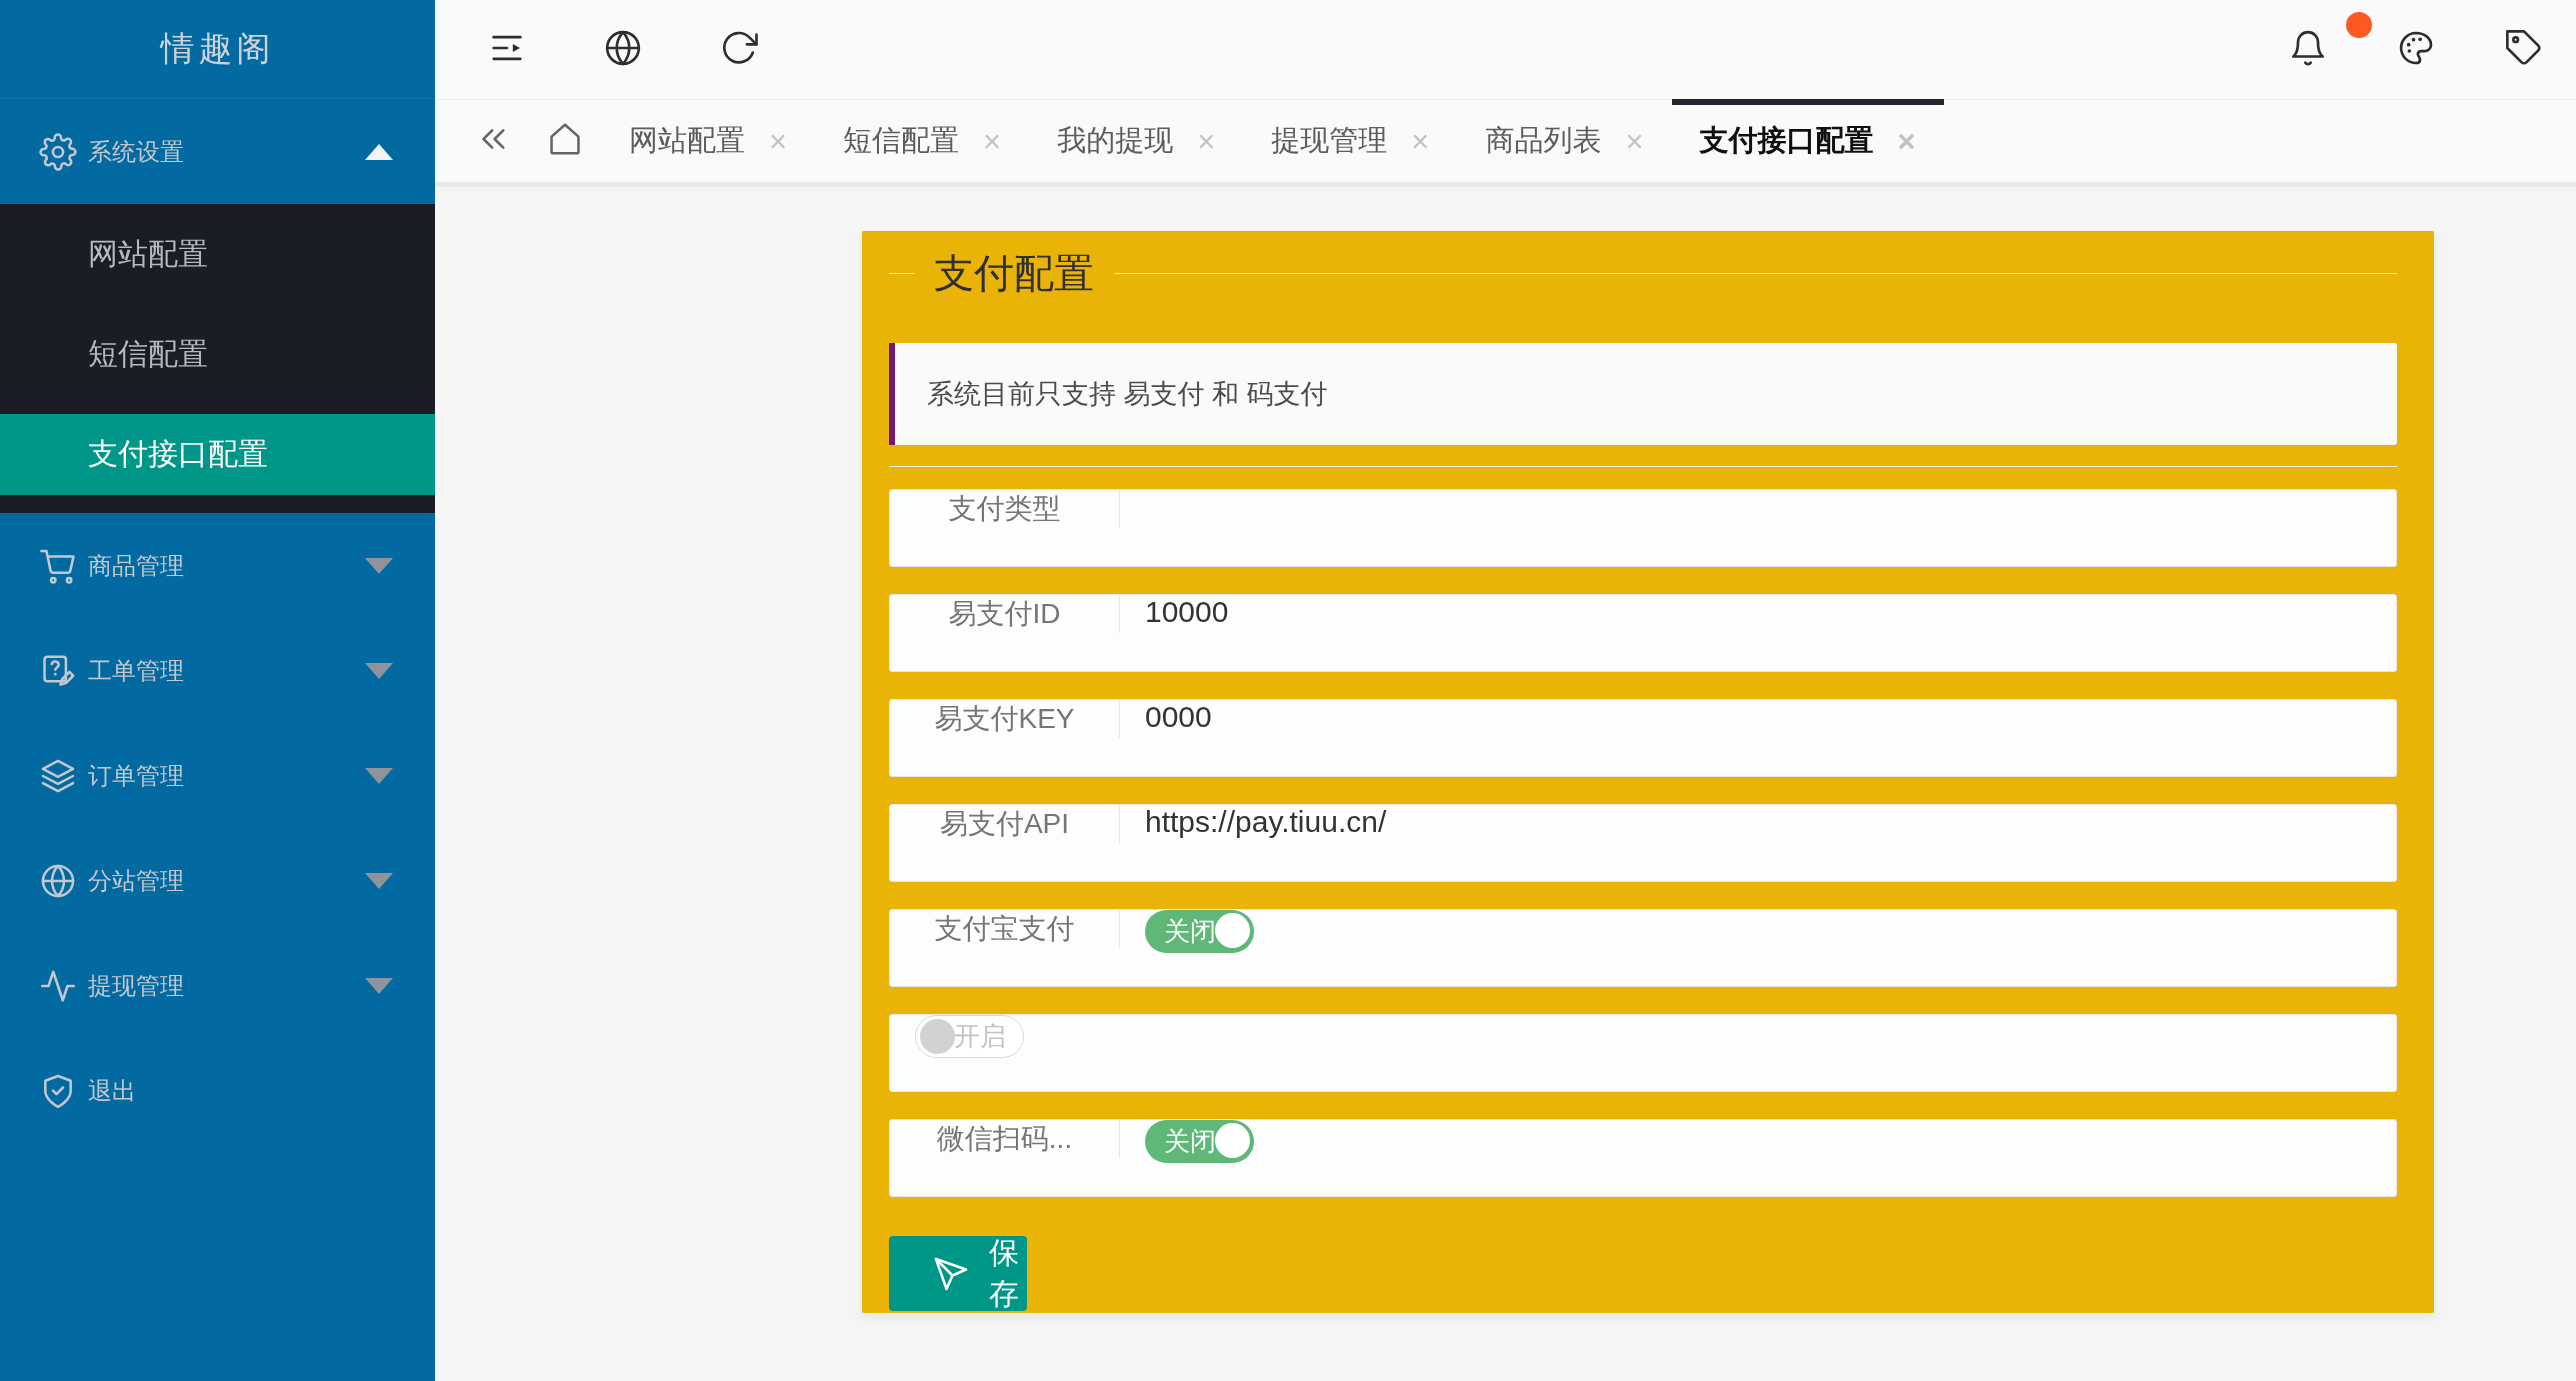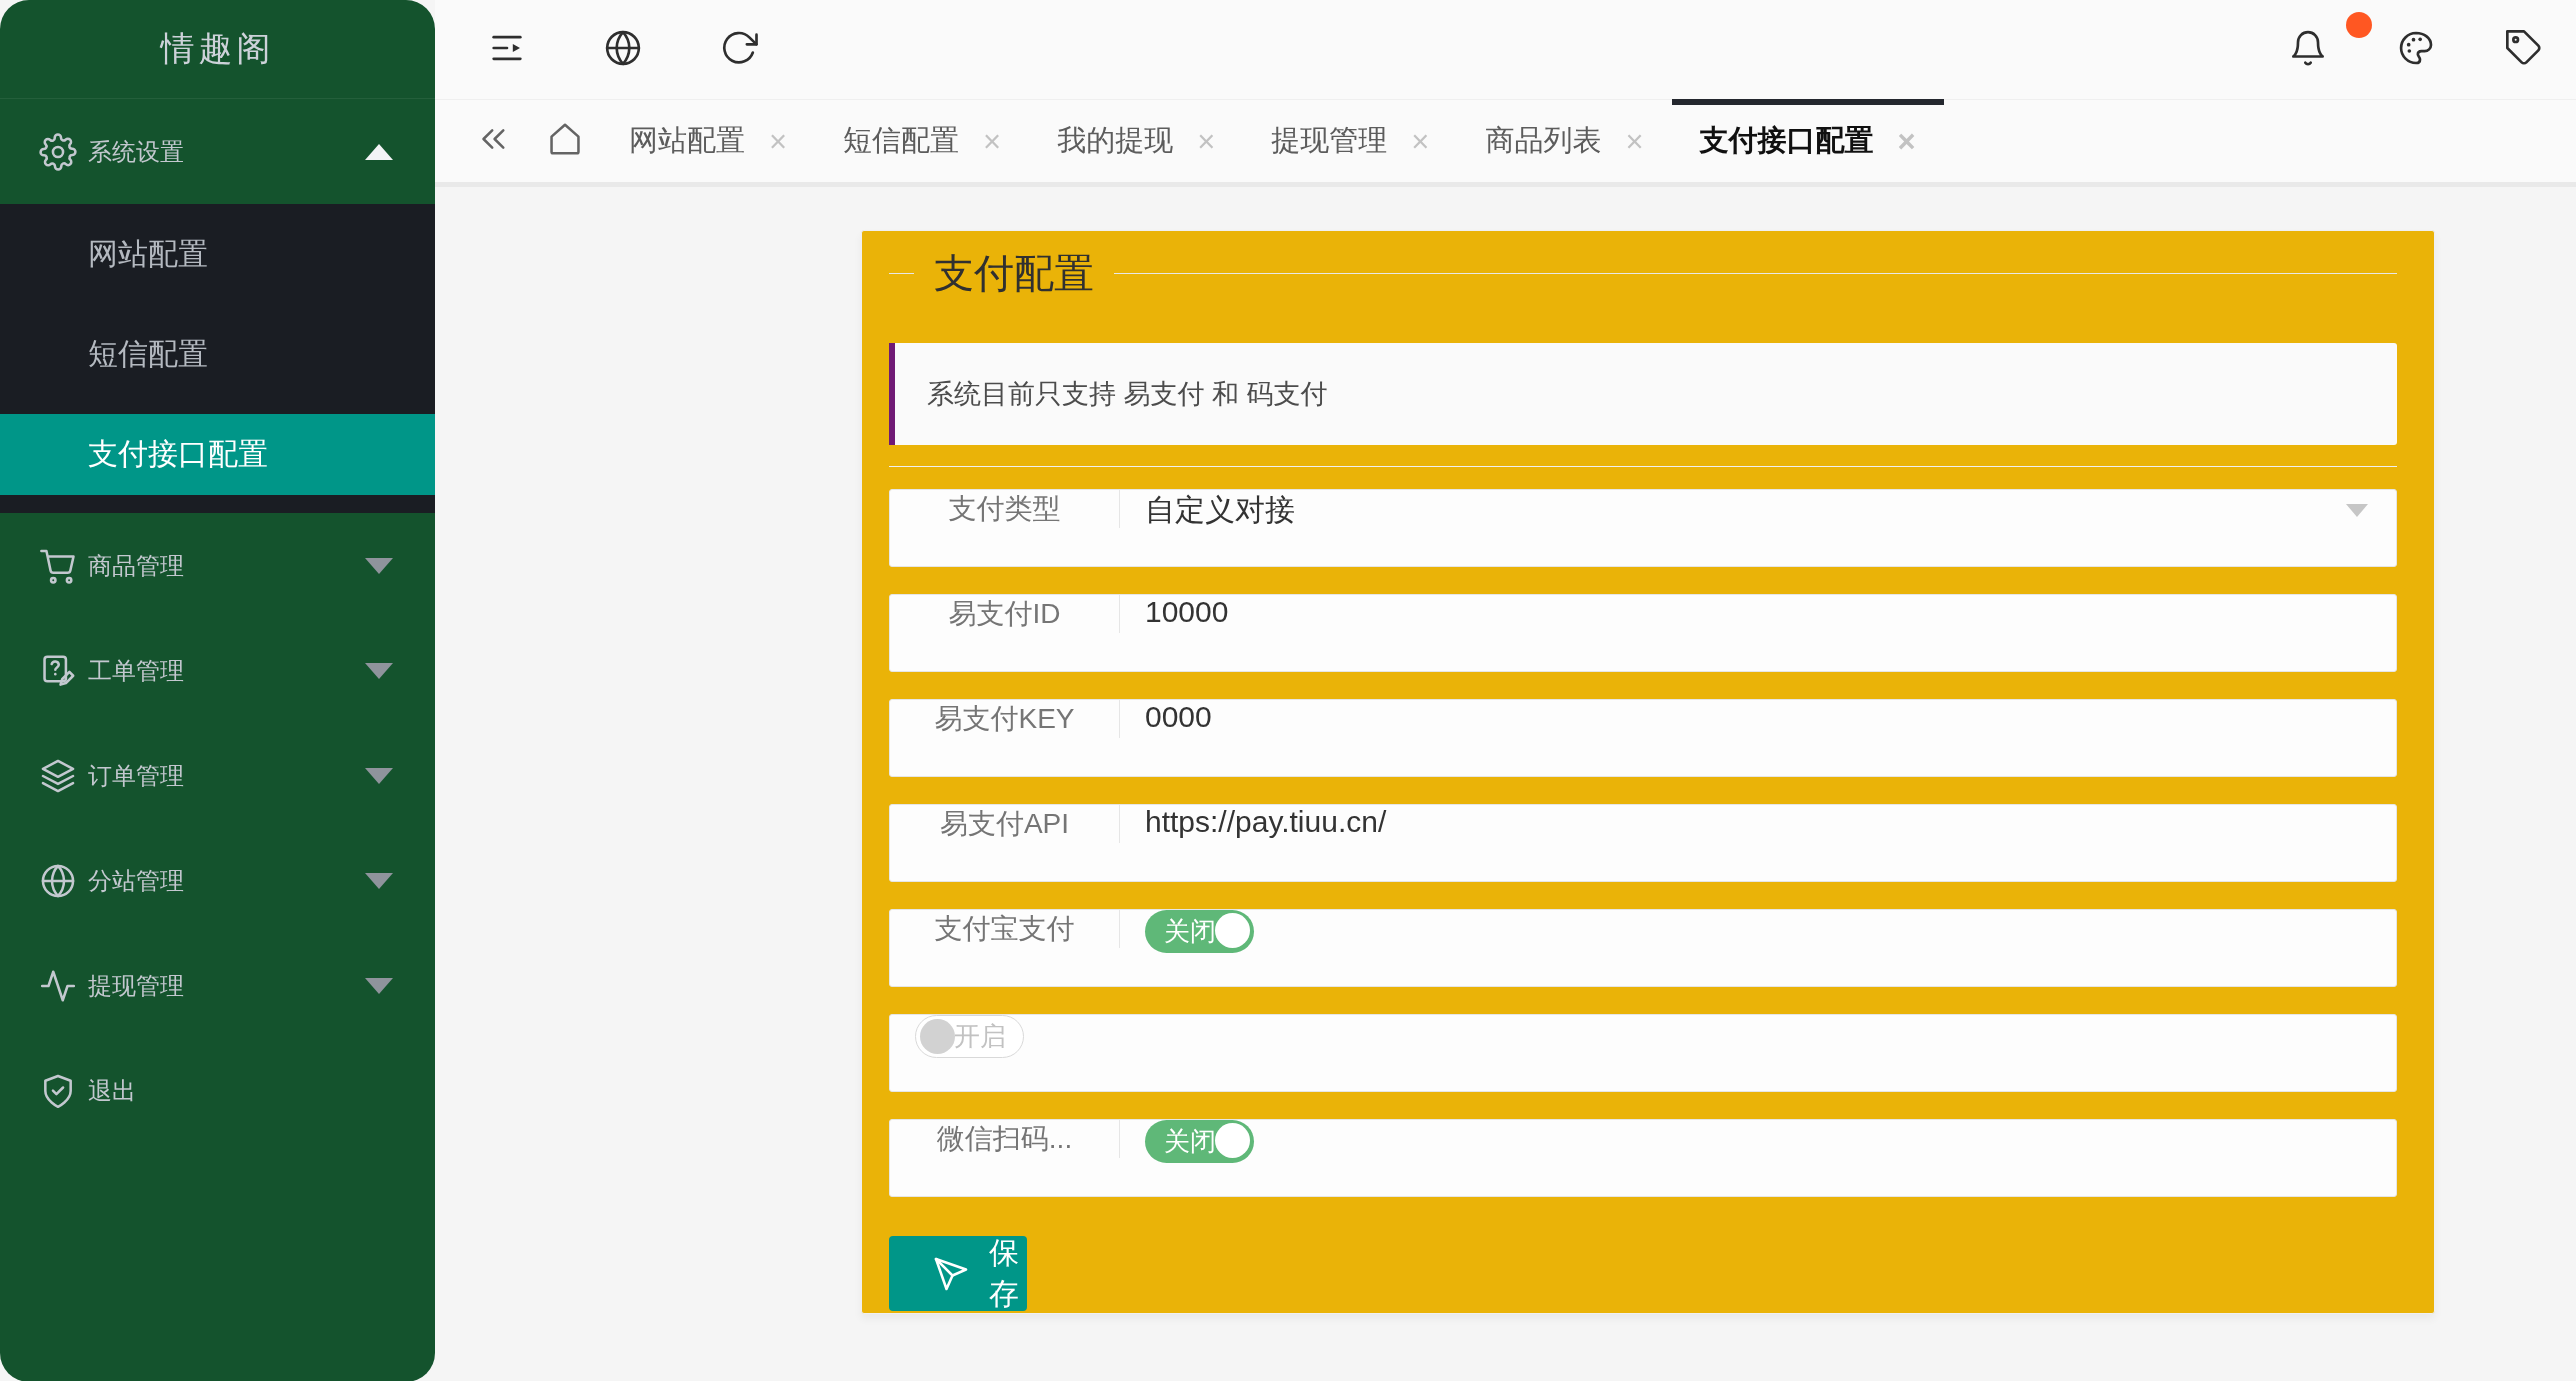--- a/index.html
+++ b/index.html
@@ -1,21 +1,21 @@
 <!DOCTYPE html>
 <html><head>
 <meta charset="utf-8">
 <style>
   * { margin:0; padding:0; box-sizing:border-box; }
   html,body { width:2576px; height:1382px; }
   body { font-family:"Liberation Sans","DejaVu Sans",sans-serif; overflow:hidden; background:#F5F5F5; }
   .app { display:flex; width:2576px; height:1382px; }
 
   
-  .sidebar { width:435px; flex:0 0 435px; background:#14532d; height:100%;border-radius:29px; }
+  .sidebar { width:435px; flex:0 0 435px; background:#0369a1; height:100%; }
   .logo { height:99px; display:flex; align-items:center; justify-content:center;
           color:#CDD2D9; font-size:34px; letter-spacing:4px; border-bottom:1px solid rgba(255,255,255,.07); }
   .side-item { height:105px; display:flex; align-items:center; padding:0 42px 0 38px;
                color:#C3C8CF; font-size:24px; cursor:pointer; }
   .side-item .ico { width:40px; height:40px; margin-right:10px; display:flex; align-items:center; justify-content:center; color:#C3C8CF; }
   .side-item .ico svg { width:38px; height:38px; }
   .side-item .lbl { flex:1; }
   .caret { width:0; height:0; border-left:14px solid transparent; border-right:14px solid transparent; }
   .caret.up   { border-bottom:16px solid #F3F4F6; }
   .caret.down { border-top:16px solid #8F949C; }
@@ -268,24 +268,20 @@
         <fieldset class="field-title">
           <legend>支付配置</legend>
         </fieldset>
         <blockquote class="quote">
           <span>系统目前只支持 易支付 和 码支付</span>
         </blockquote>
         <hr class="sep">
         <div id="form-rows">
             <div class="form-row first">
               <div class="row-label">支付类型</div>
-              <div class="row-value">
-                <span>自定义对接</span>
-                <span class="dd-caret"></span>
-              </div>
             </div>
             <div class="form-row">
               <div class="row-label">易支付ID</div>
               <div class="row-value">
                 <input type="text" value="10000" style="">
               </div>
             </div>
             <div class="form-row">
               <div class="row-label">易支付KEY</div>
               <div class="row-value">

